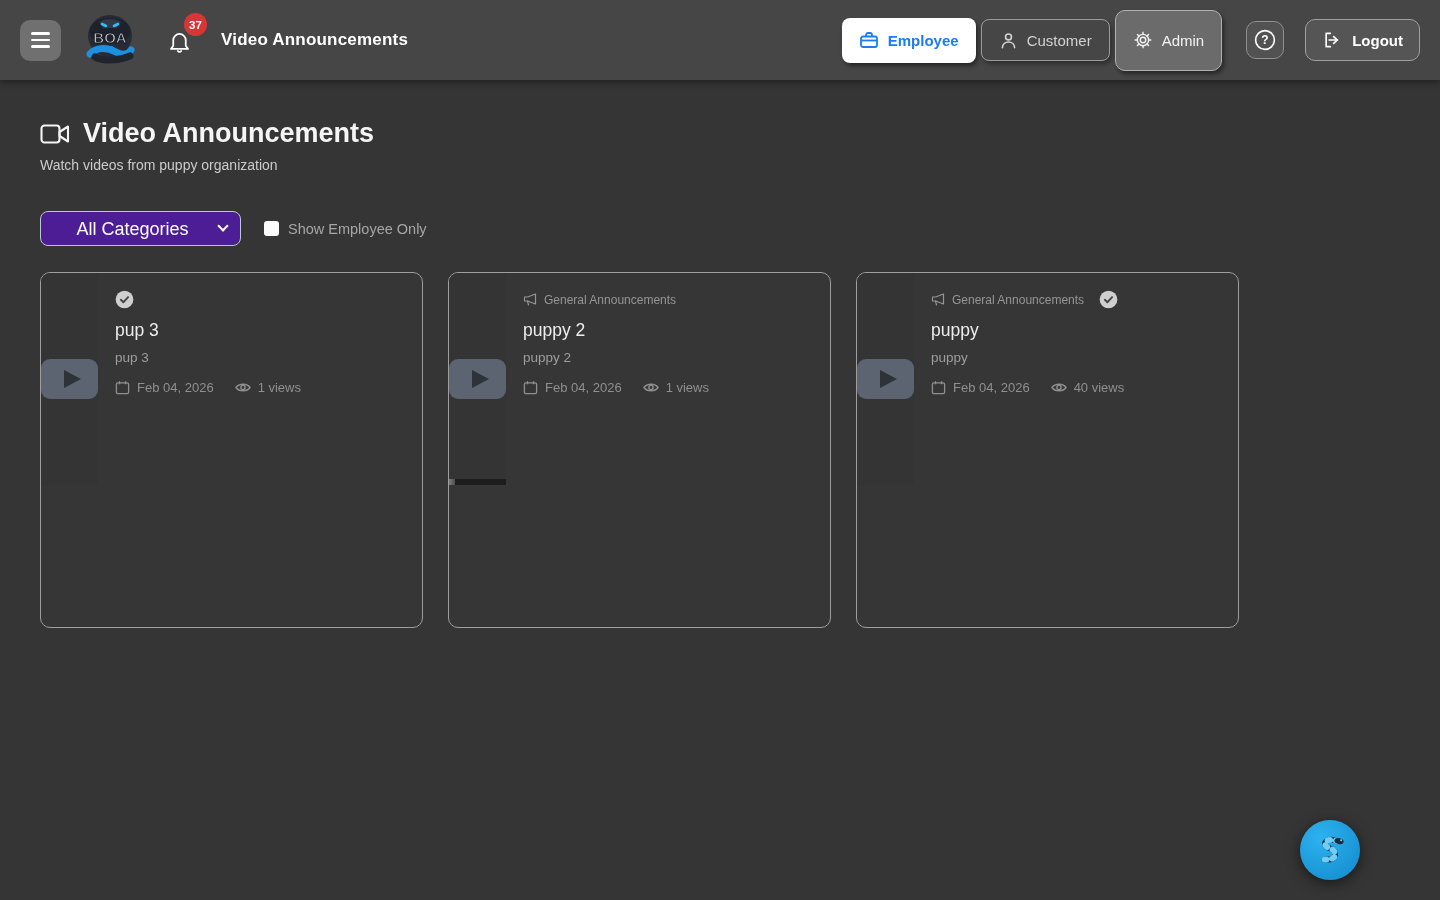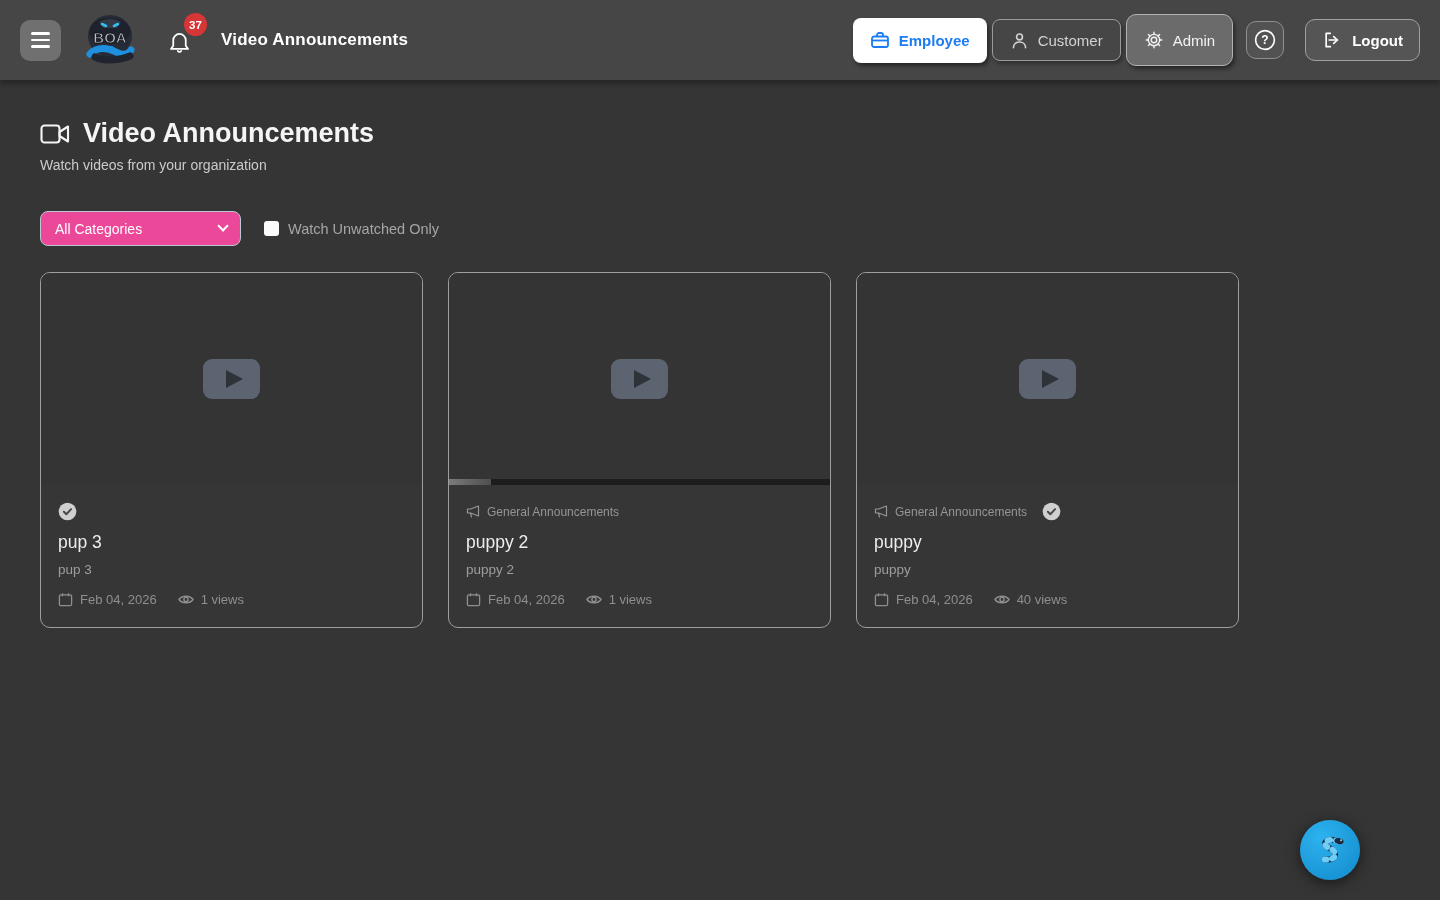--- a/index.html
+++ b/index.html
@@ -25,36 +25,36 @@
   .bell-wrap { position:relative; margin-right:28px; width:26px; height:30px; }
   .bell-wrap svg { position:absolute; bottom:0; left:0; }
   .notif-badge {
     position:absolute; top:-12px; right:-14px; min-width:23px; height:23px; padding:0 4px;
     background:#d63636; border-radius:12px; color:#fff; font-size:11.5px; font-weight:bold;
     display:flex; align-items:center; justify-content:center;margin-left:24px;
   }
   .appbar-title { font-size:17px; font-weight:bold; color:#fff; letter-spacing:0.2px; }
 
   .appbar-right { margin-left:auto; display:flex; align-items:center; }
-  .role-group { display:flex; align-items:center; gap:5px; margin-right:13px; }
+  .role-group { display:flex; align-items:center; gap:5px; margin-right:24px; }
   .role-btn {
     display:flex; align-items:center; gap:9px; font-size:15px; cursor:pointer;
     border-radius:8px; padding:0 17px; height:44px; background:transparent; border:none;
     font-family:inherit;
   }
   .role-btn.active {
     background:#ffffff; color:#1c7cf2; font-weight:bold; height:45px;
     box-shadow:2px 3px 4px rgba(0,0,0,0.45);
   }
   .role-btn.outline {
     border:1px solid #9b9b9b; color:#d2d2d2; height:42px;
     box-shadow:2px 3px 4px rgba(0,0,0,0.35);
   }
   .role-btn.filled {
-    background:#6b6b6b; border:1px solid #b2b2b2; color:#f2f2f2; height:52px; border-radius:10px;
+    background:#6b6b6b; border:1px solid #b2b2b2; color:#f2f2f2; height:61px; border-radius:10px;
     box-shadow:2px 3px 4px rgba(0,0,0,0.45);
   }
   .help-btn {
     width:38px; height:38px; border-radius:10px; background:#525252; border:1px solid #8f8f8f;
     display:flex; align-items:center; justify-content:center; cursor:pointer; margin-right:21px;
   }
   .logout-btn {
     height:42px; padding:0 16px; border-radius:10px; background:#555555; border:1px solid #a0a0a0;
     color:#fff; font-weight:bold; font-size:15px; display:flex; align-items:center; gap:10px;
     cursor:pointer; font-family:inherit;
@@ -62,37 +62,37 @@
 
   
   .main { padding:38px 40px 0 40px; }
   .page-title-row { display:flex; align-items:center; gap:13px; }
   .page-title { font-size:27px; font-weight:600; color:#f5f5f5; }
   .page-subtitle { margin-top:8px; font-size:14px; color:#cbcbcb; }
 
   .filters { margin-top:38px; display:flex; align-items:center; gap:23px; }
   .select-wrap { position:relative; width:201px; height:35px; }
   .select-wrap select {
-    width:100%; height:100%; background:#ec4899; color:#fff; font-size:14px;
+    width:100%; height:100%; background:#4c1d95; color:#fff; font-size:18px;
     border:1.5px solid #b9c8d2; border-radius:8px; padding:0 30px 0 14px;
-    appearance:none; -webkit-appearance:none; font-family:inherit; cursor:pointer;
+    appearance:none; -webkit-appearance:none; font-family:inherit; cursor:pointer;text-align:center;
   }
   .select-chevron {
     position:absolute; right:14px; top:11px; width:8px; height:8px; pointer-events:none;
     border-right:2px solid #fff; border-bottom:2px solid #fff; transform:rotate(45deg);
   }
   .checkbox-row { display:flex; align-items:center; gap:9px; cursor:pointer; }
   .checkbox-box { width:15px; height:15px; background:#fbfbfb; border-radius:3px; }
   .checkbox-label { font-size:14.5px; color:#a6a6a6; }
 
   
   .grid { margin-top:26px; display:grid; grid-template-columns:repeat(3,383px); gap:25px; }
   .card {
     height:356px; border:1px solid #9e9e9e; border-radius:10px; overflow:hidden;
-    display:flex; flex-direction:column; cursor:pointer; background:#363636;
+    display:flex; flex-direction:row; cursor:pointer; background:#363636;
   }
   .thumb { height:212px; position:relative; background:#343434; display:flex; align-items:center; justify-content:center; }
   .play-overlay { display:block; }
   .progress-track { position:absolute; left:0; right:0; bottom:0; height:6px; background:#1d1d1d; }
   .progress-fill { height:100%; background:linear-gradient(to right,#7b7b7b,#4e4e4e); width:0; }
   .card-body { padding:17px 17px 0 17px; }
   .badge-row { display:flex; align-items:center; min-height:19px; }
   .category-badge { display:flex; align-items:center; gap:7px; color:#959595; font-size:12px; }
   .watch-check { width:19px; height:19px; display:block; }
   .badge-row .watch-check.after { margin-left:15px; }
@@ -186,32 +186,32 @@
 </header>
 
 <main class="main">
   <div class="page-title-row">
     <svg width="30" height="24" viewBox="0 0 30 22" fill="none" stroke="#f5f5f5" stroke-width="2.1" stroke-linejoin="round">
       <rect x="1.5" y="2.5" width="18" height="17" rx="3"></rect>
       <path d="M19.5 9 L28 3.5 V18.5 L19.5 13 Z"></path>
     </svg>
     <h1 class="page-title">Video Announcements</h1>
   </div>
-  <div class="page-subtitle">Watch videos from your organization</div>
+  <div class="page-subtitle">Watch videos from puppy organization</div>
 
   <div class="filters">
     <div class="select-wrap">
       <select>
         <option>All Categories</option>
       </select>
       <span class="select-chevron"></span>
     </div>
     <div class="checkbox-row">
       <span class="checkbox-box"></span>
-      <span class="checkbox-label">Watch Unwatched Only</span>
+      <span class="checkbox-label">Show Employee Only</span>
     </div>
   </div>
 
   <div class="grid">
 
     <div class="card">
       <div class="thumb">
         <svg class="play-overlay" width="57" height="40" viewBox="0 0 57 40">
           <rect x="0" y="0" width="57" height="40" rx="9" fill="#5b6470"></rect>
           <polygon points="23,11 40,20 23,29" fill="#2e333a"></polygon>

